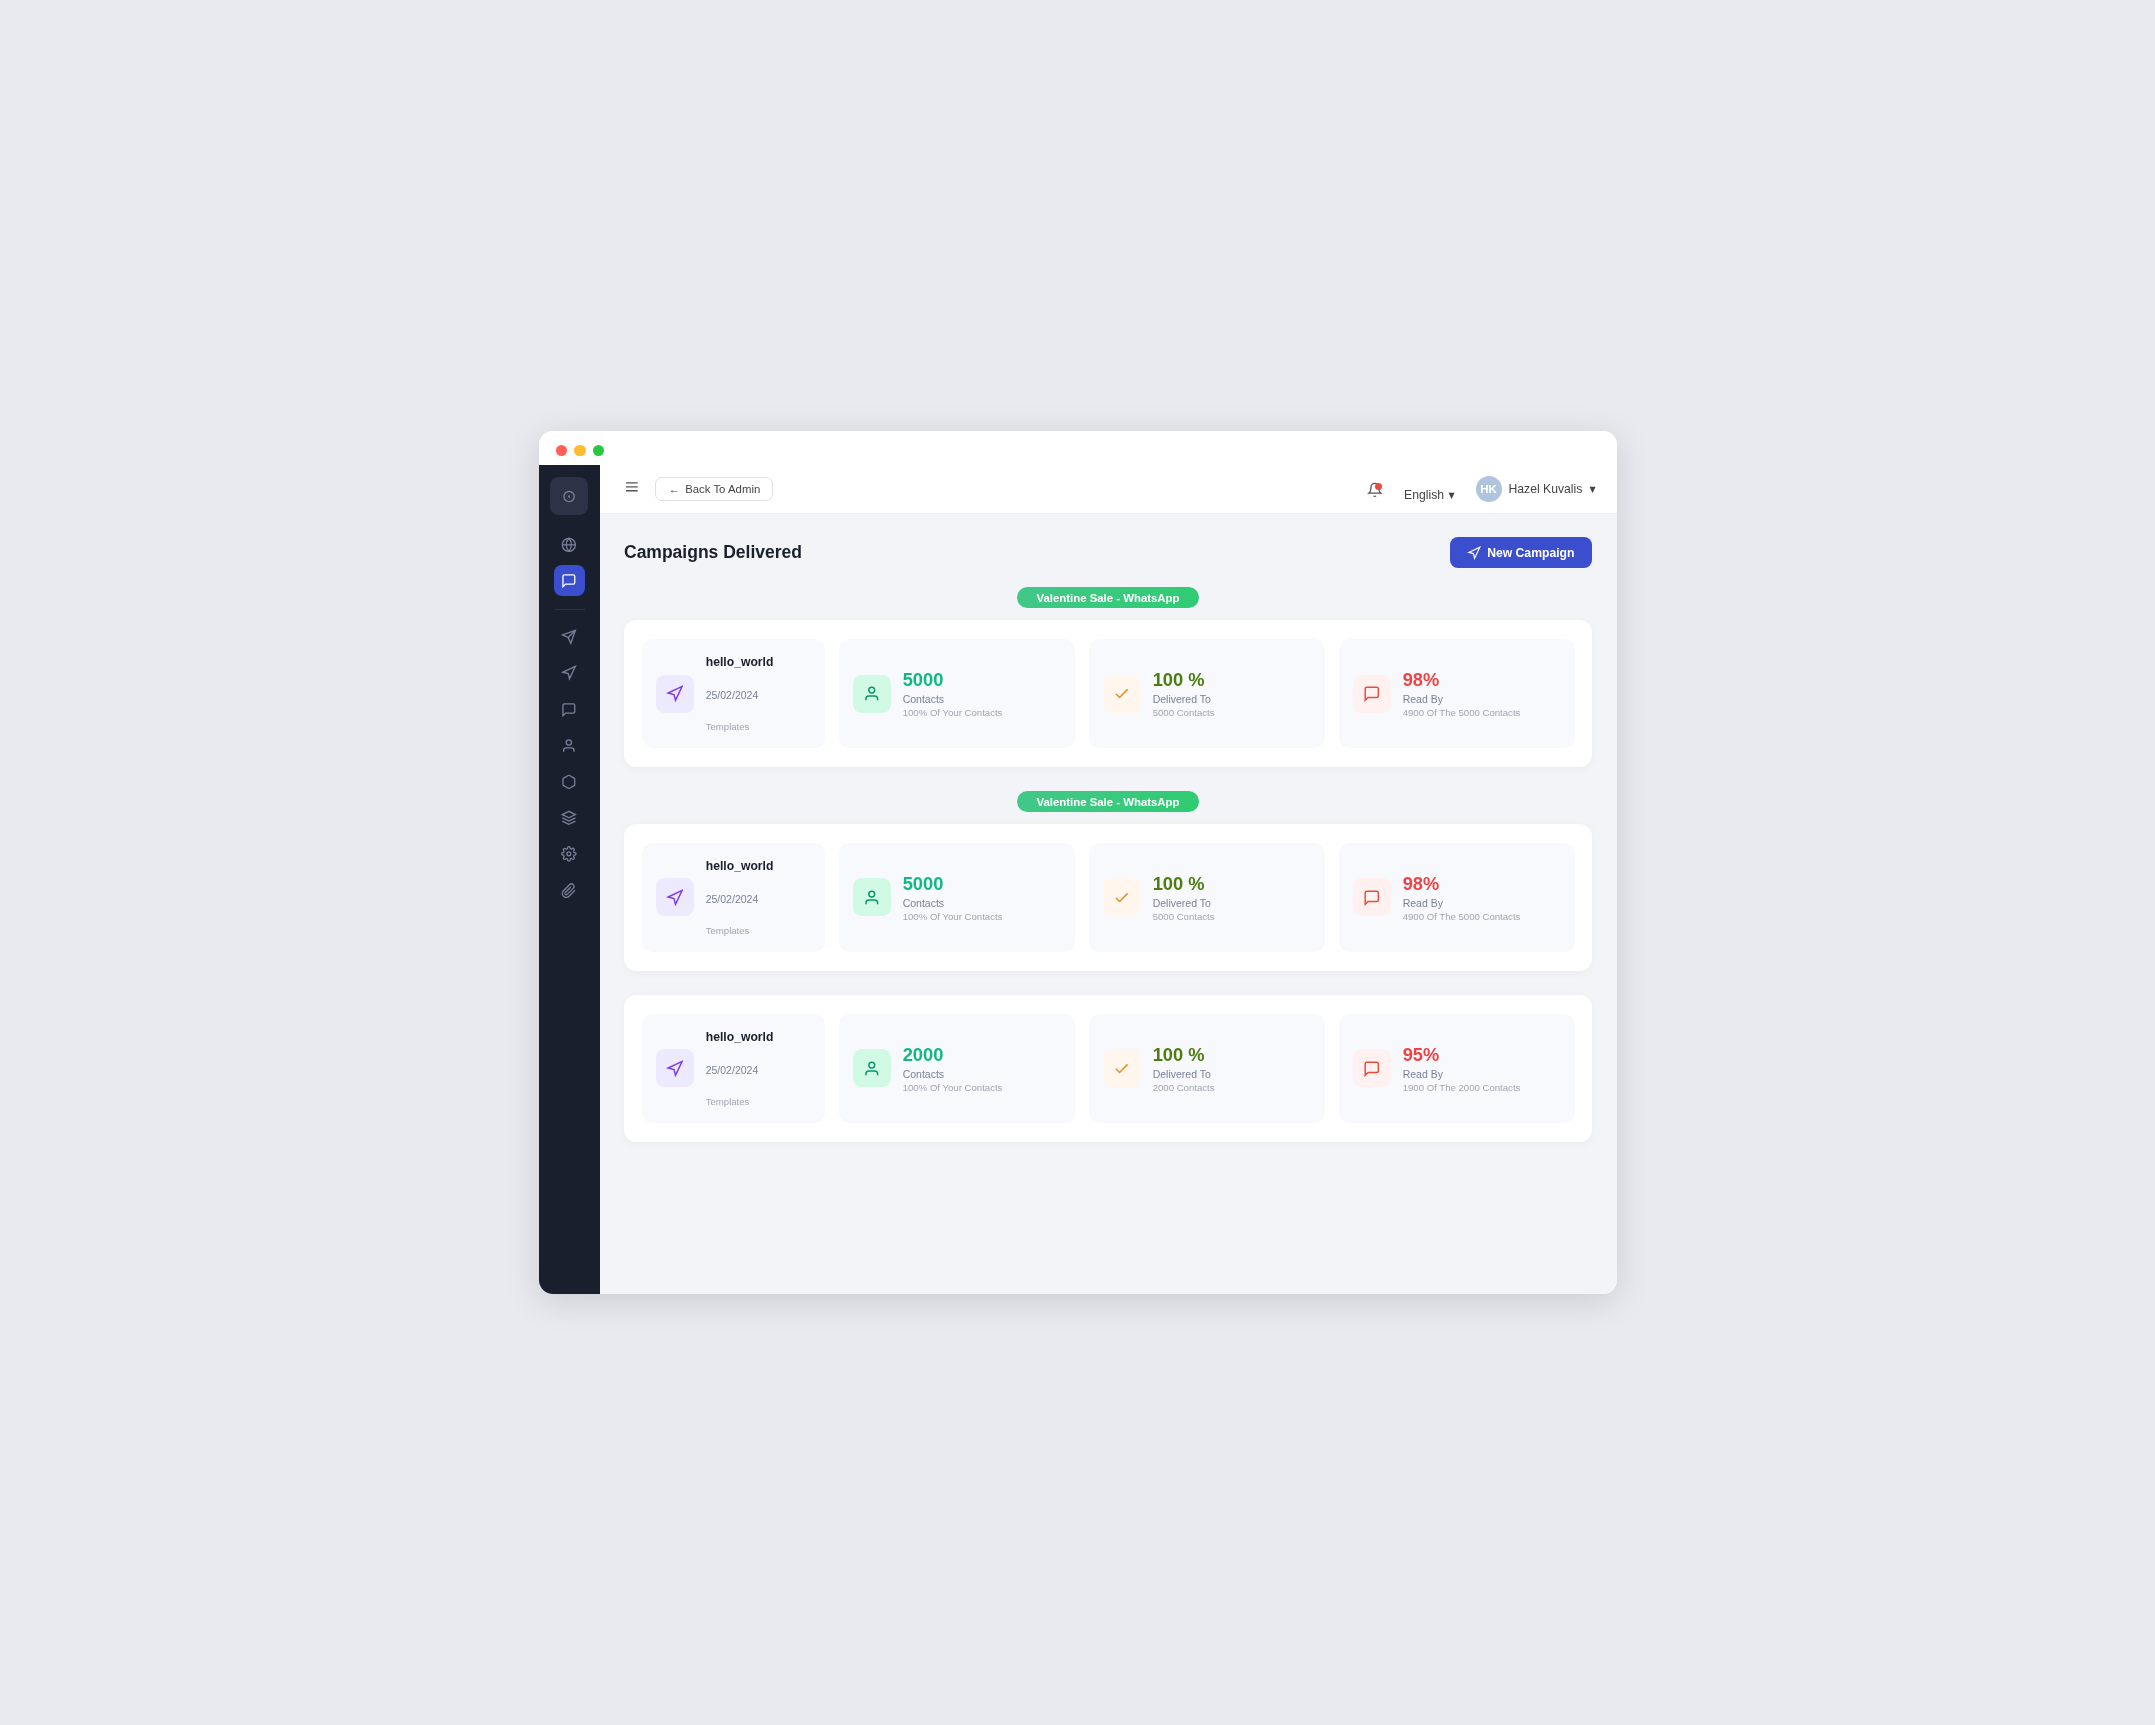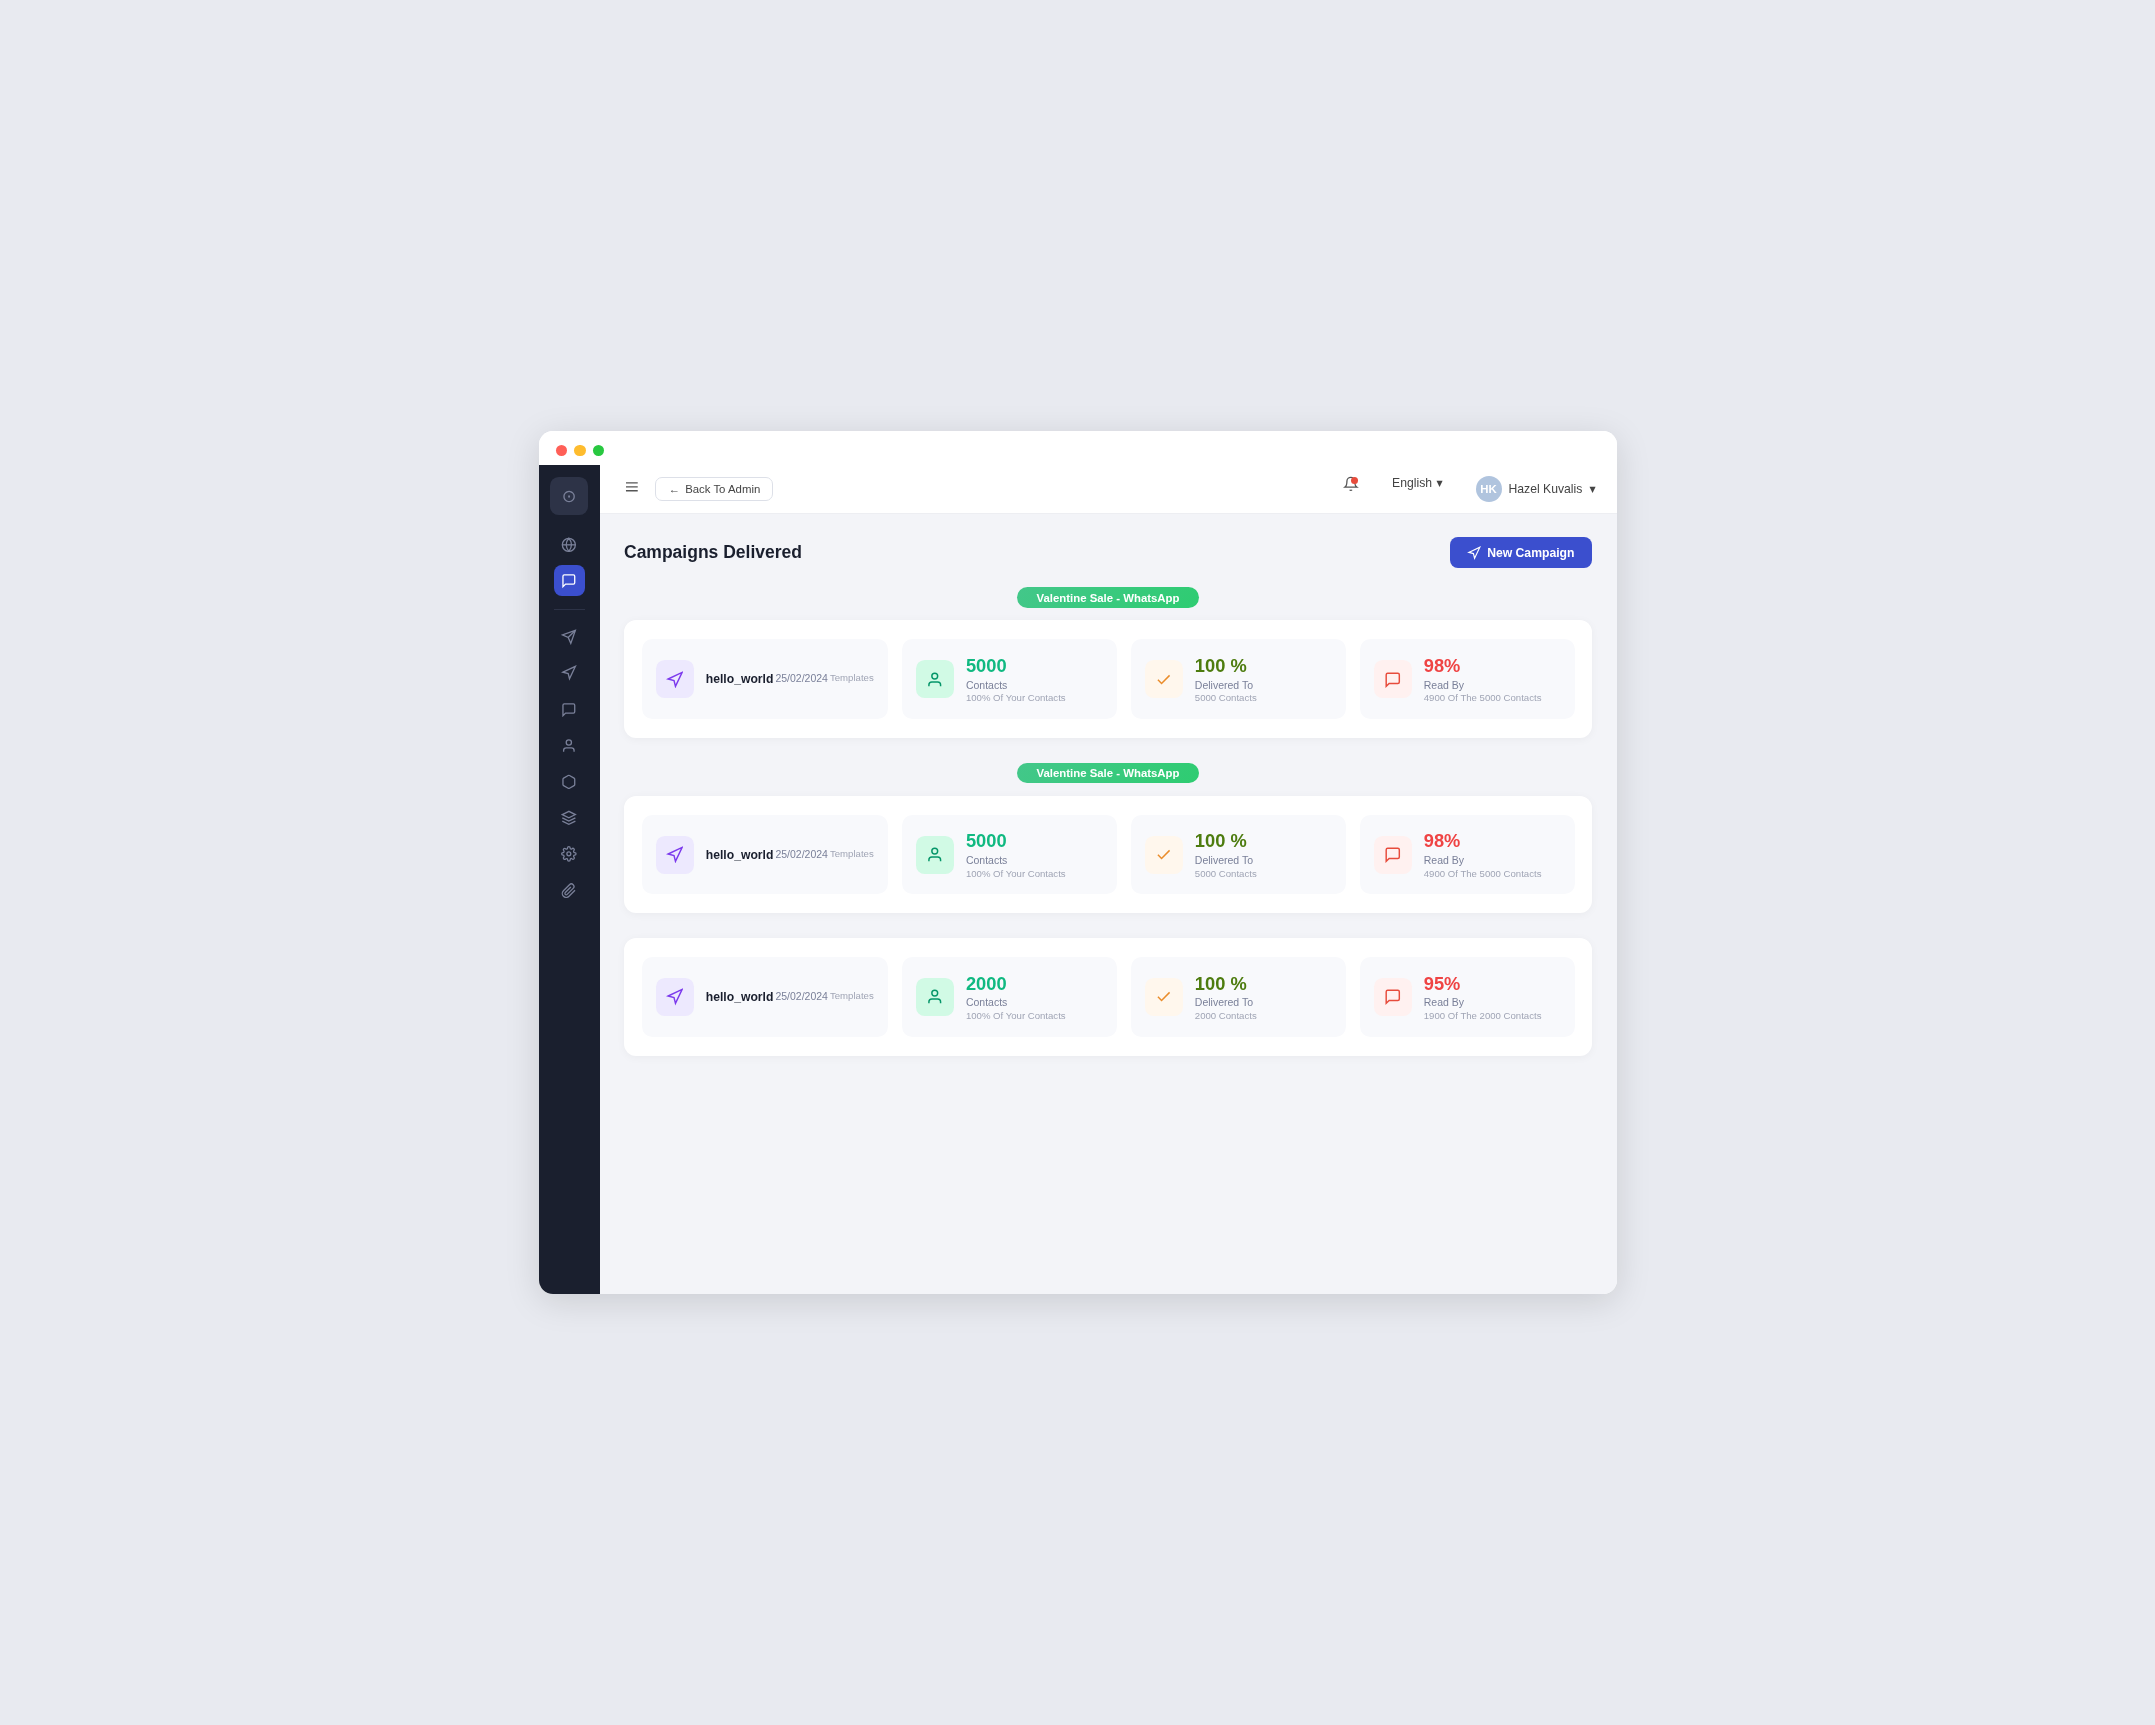--- a/index.html
+++ b/index.html
@@ -92,22 +92,22 @@
       background: #fff;
       border-radius: 7px;
       padding: 5.2px 12.2px;
       cursor: pointer;
       font-size: 11.4px;
       color: #444;
     }
     .topbar-right {
       margin-left: auto;
       display: flex;
-      align-items: flex-start;
-      gap: 33px;
+      align-items: flex-end;
+      gap: 21px;
     }
     .notif-btn {
       position: relative; background: none; border: none; cursor: pointer; font-size: 15.7px; color: #555;
     }
     .notif-dot {
       width: 7px; height: 7px; background: #e74c3c; border-radius: 50%;
       position: absolute; top: 0.9px; right: 0.9px;
     }
     .lang-btn {
       display: flex; align-items: center; gap: 4.4px;
@@ -200,21 +200,21 @@
       align-items: center;
       gap: 12.2px;
       flex: 0 0 183px;
     }
     .tmpl-icon-wrap {
       width: 38px; height: 38px; border-radius: 8.7px;
       background: #ede9fe;
       display: flex; align-items: center; justify-content: center;
       color: #7c3aed; font-size: 17.5px; flex-shrink: 0;
     }
-    .tmpl-info { display: flex; flex-direction: row; gap: 2px; text-align: right; }
+    .tmpl-info { display: flex; flex-direction: column; gap: 20px; }
     .tmpl-name { font-size: 12.2px; font-weight: 700; color: #1a1f2e; }
     .tmpl-date { font-size: 10.5px; color: #7a8099; }
     .tmpl-type { font-size: 9.6px; color: #a0a5b5; }
   </style>
 </head>
 <body>
 
 <div class="window">
 
   <div class="title-bar">

